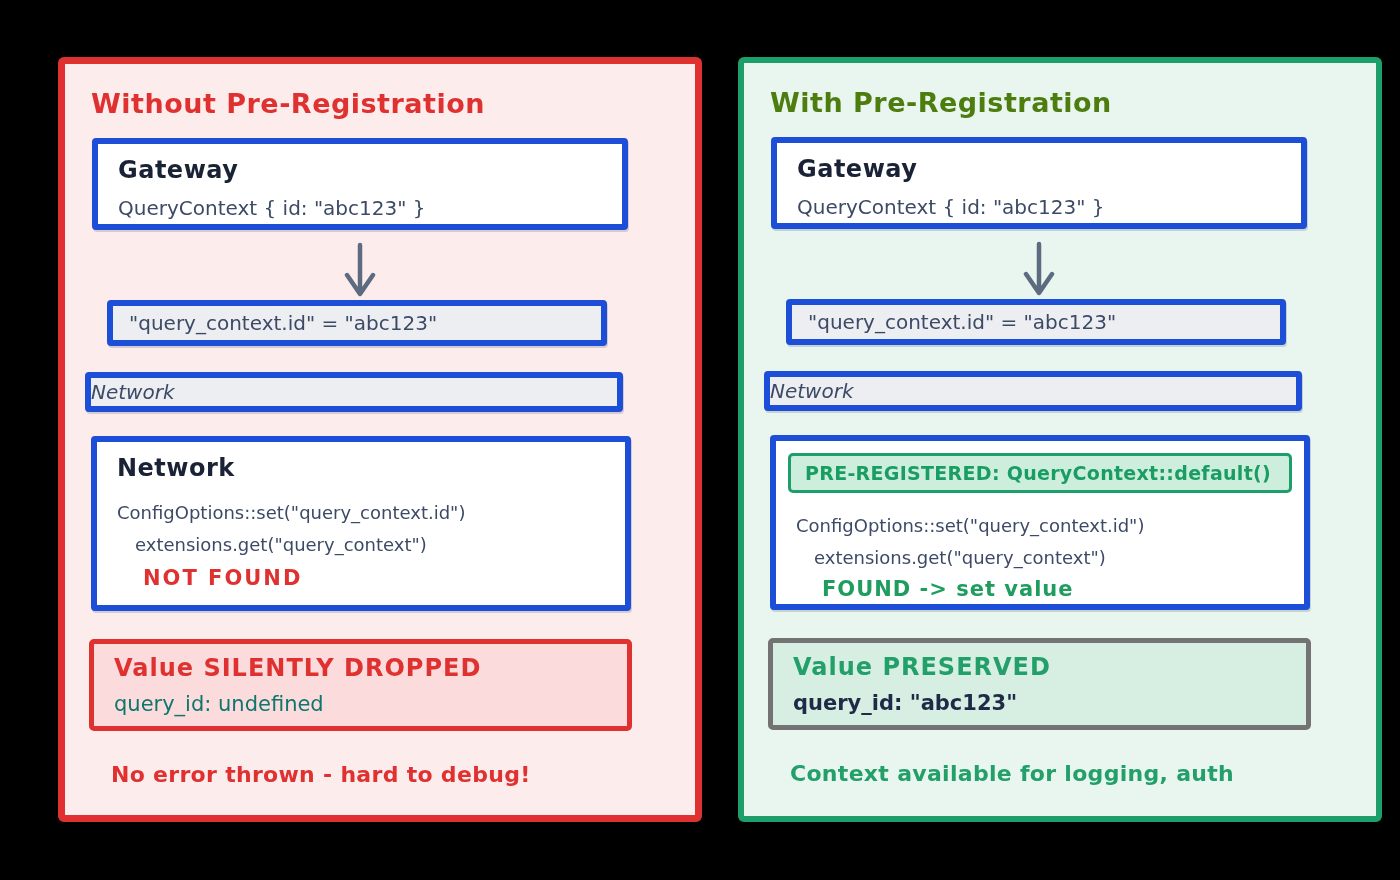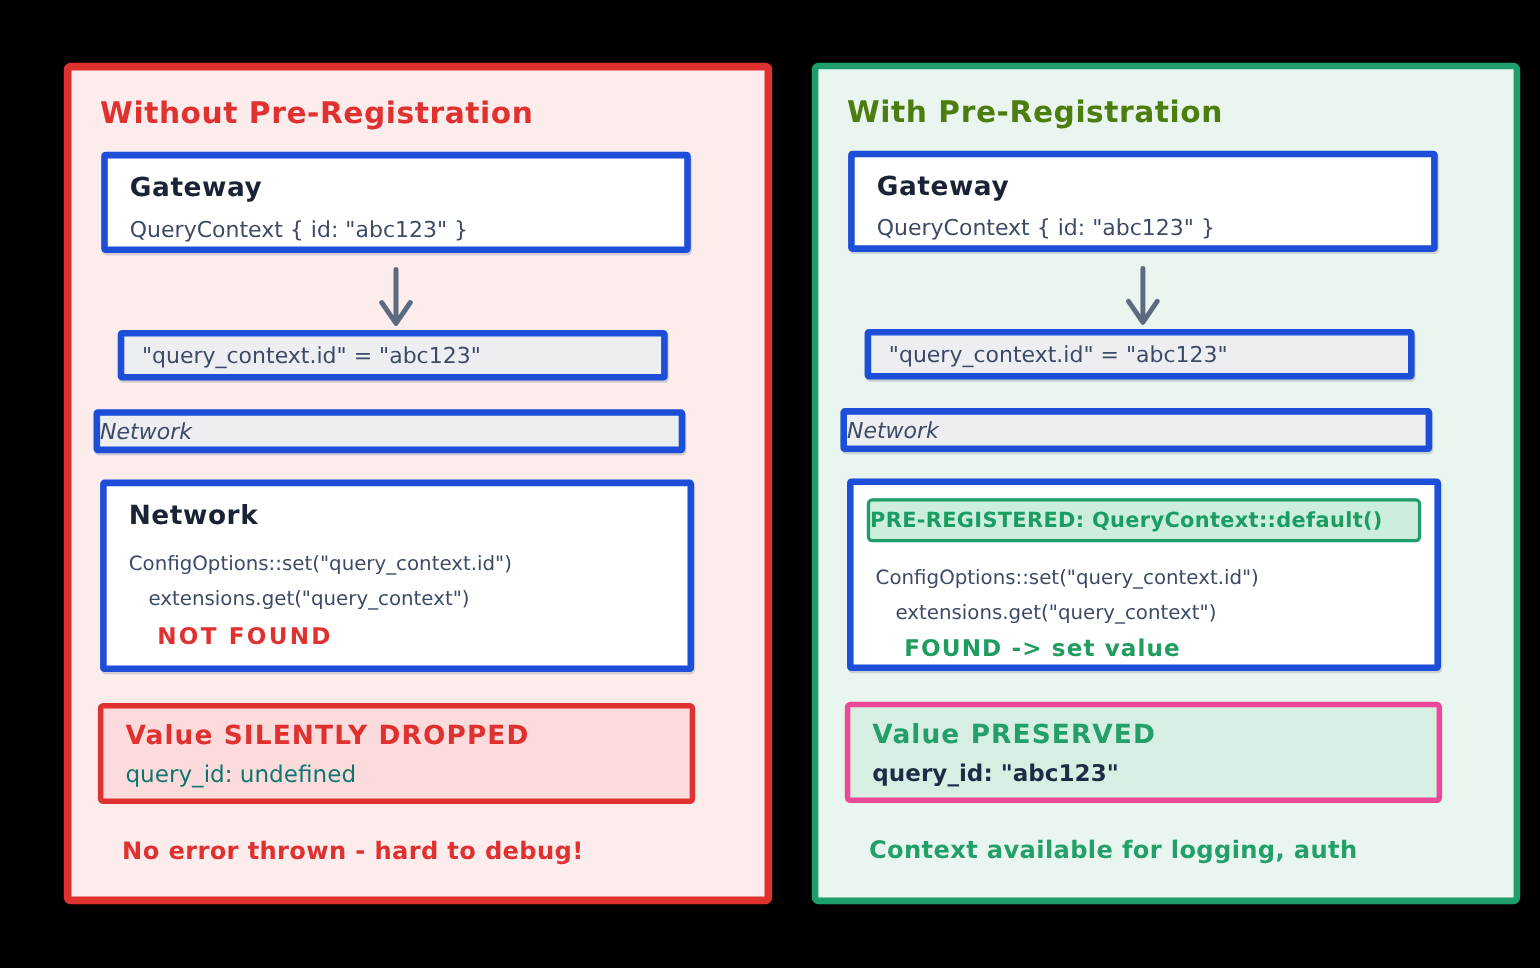--- a/index.html
+++ b/index.html
@@ -95,41 +95,42 @@
   .badge {
     position: absolute;
     left: 12px; top: 12px; right: 12px;
     height: 40px;
     box-sizing: border-box;
     border: 3px solid #1d9e6b;
     border-radius: 5px;
     background: #cdeedd;
     display: flex;
     align-items: center;
+    padding-left: 14px;
     font-size: 19px;
     font-weight: bold;
     color: #199d62;
     letter-spacing: 0.3px;
   }
 
   
   .outcome-box {
     position: absolute;
     left: 24px; top: 575px;
     width: 543px; height: 92px;
     box-sizing: border-box;
     border-radius: 5px;
   }
   .panel.left .outcome-box {
     background: #fbdbdb;
     border: 5px solid #e03131;
   }
   .panel.right .outcome-box {
     background: #d7efe2;
-    border: 5px solid #ec4899;
+    border: 5px solid #737373;
   }
   .outcome-heading {
     position: absolute;
     left: 20px; top: 10px;
     font-size: 24px;
     font-weight: bold;
     letter-spacing: 1px;
   }
   .panel.left  .outcome-heading { color: #e03131; }
   .panel.right .outcome-heading { color: #23a06a; }

